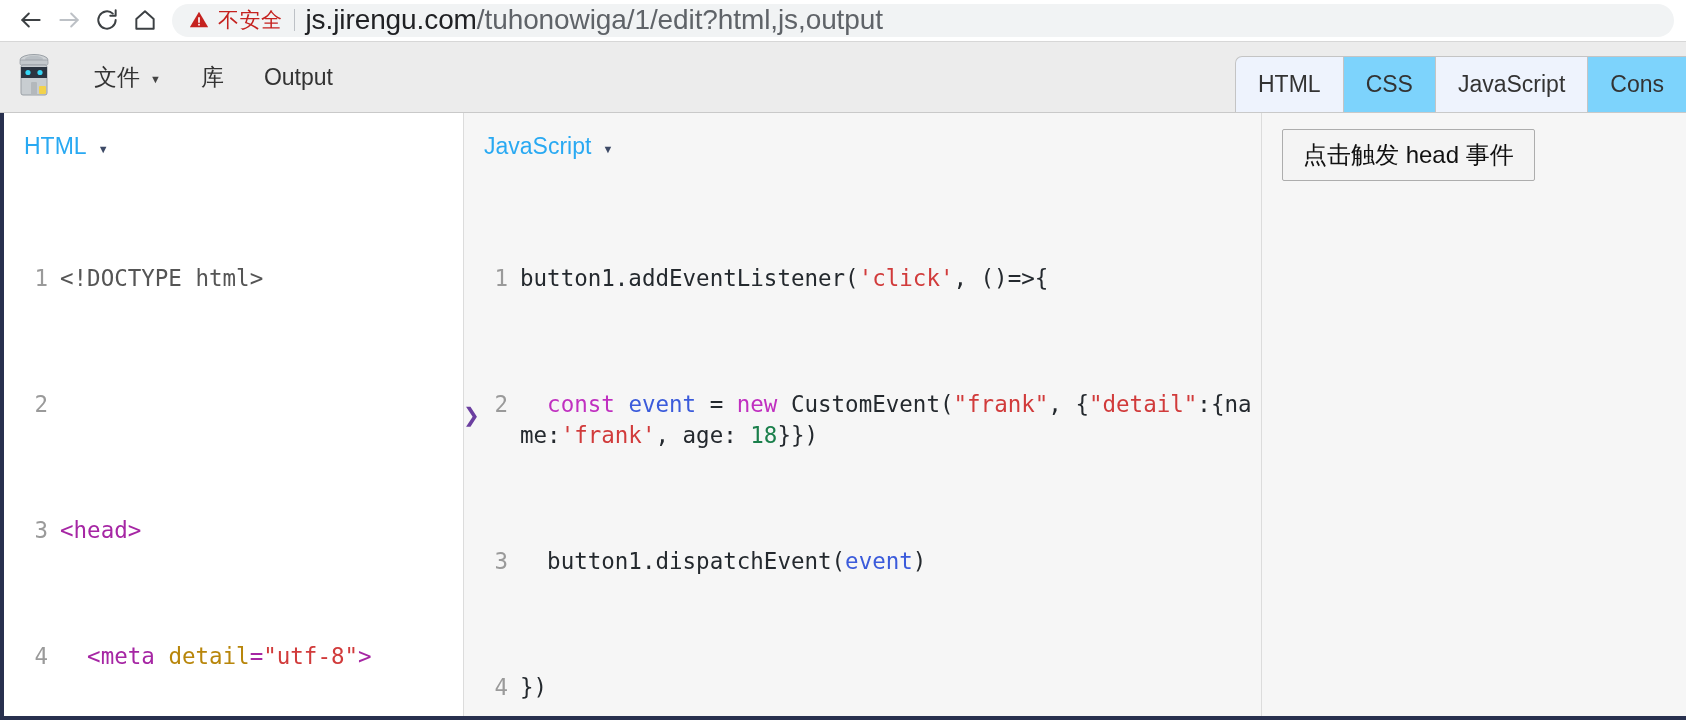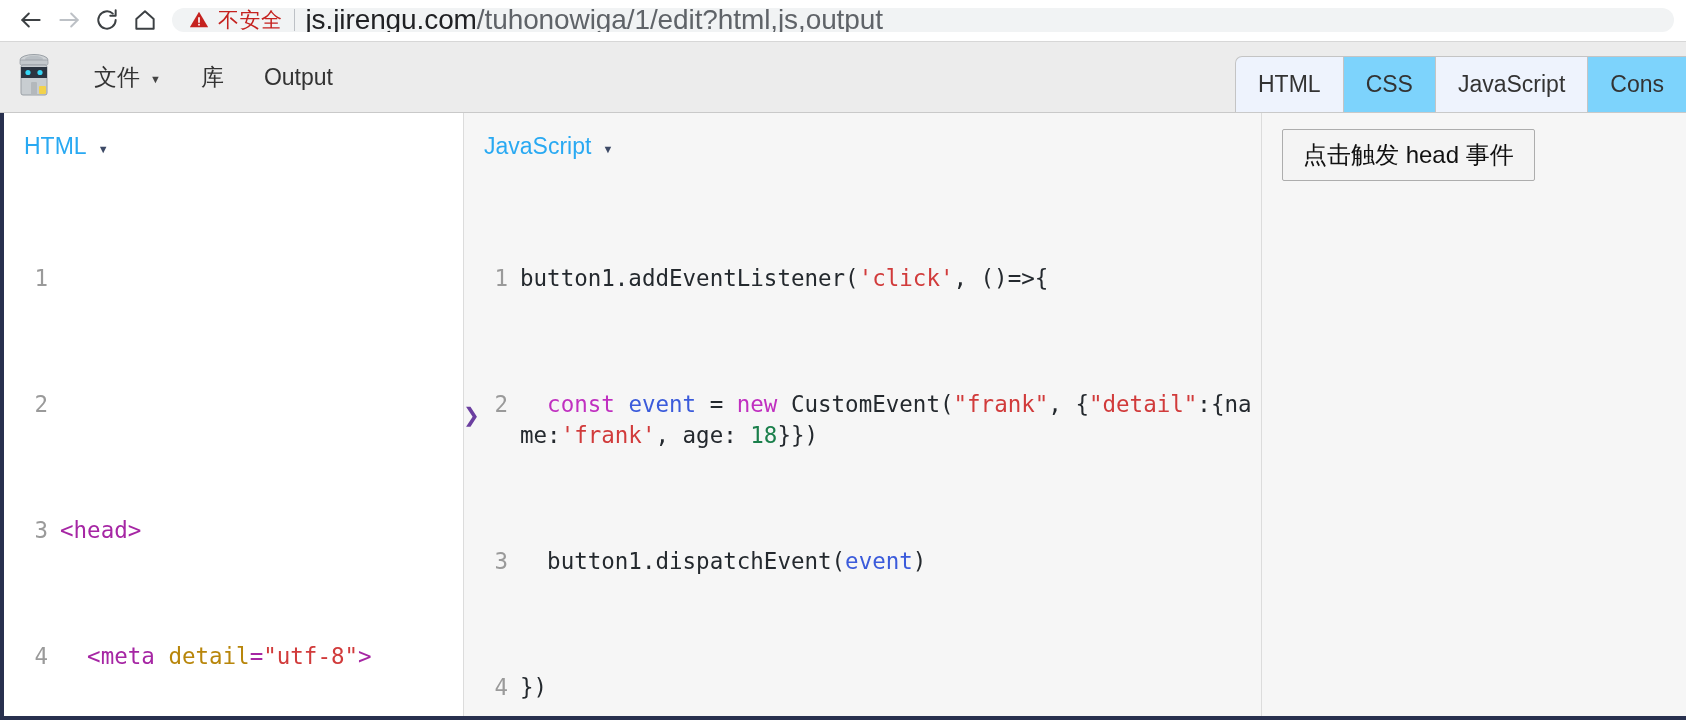--- a/index.html
+++ b/index.html
@@ -21,21 +21,21 @@
   }
   .nav-btn {
     width: 38px; height: 38px;
     display: flex; align-items: center; justify-content: center;
     flex: 0 0 auto;
   }
   .nav-btn svg { display: block; }
 
   .omnibox {
     flex: 1 1 auto;
-    height: 24px;
+    height: 33px;
     margin-left: 8px;
     background: #f1f3f4;
     border-radius: 17px;
     display: flex;
     align-items: center;
     padding: 0 16px;
     overflow: hidden;
   }
   .warn-triangle { margin-right: 8px; display: flex; align-items: center; }
   .warn-text {
@@ -327,20 +327,21 @@
 
   <div class="panel panel-html">
     <div class="panel-header">
       <span>HTML</span>
       <span class="caret">▼</span>
     </div>
     <div class="code">
 
       <div class="code-line">
         <span class="gutter">1</span>
+        <span class="ctext"><span class="t-doc">&lt;!DOCTYPE html&gt;</span></span>
       </div>
 
       <div class="code-line">
         <span class="gutter">2</span>
       </div>
 
       <div class="code-line">
         <span class="gutter">3</span>
         <span class="ctext"><span class="t-tag">&lt;head&gt;</span></span>
       </div>

